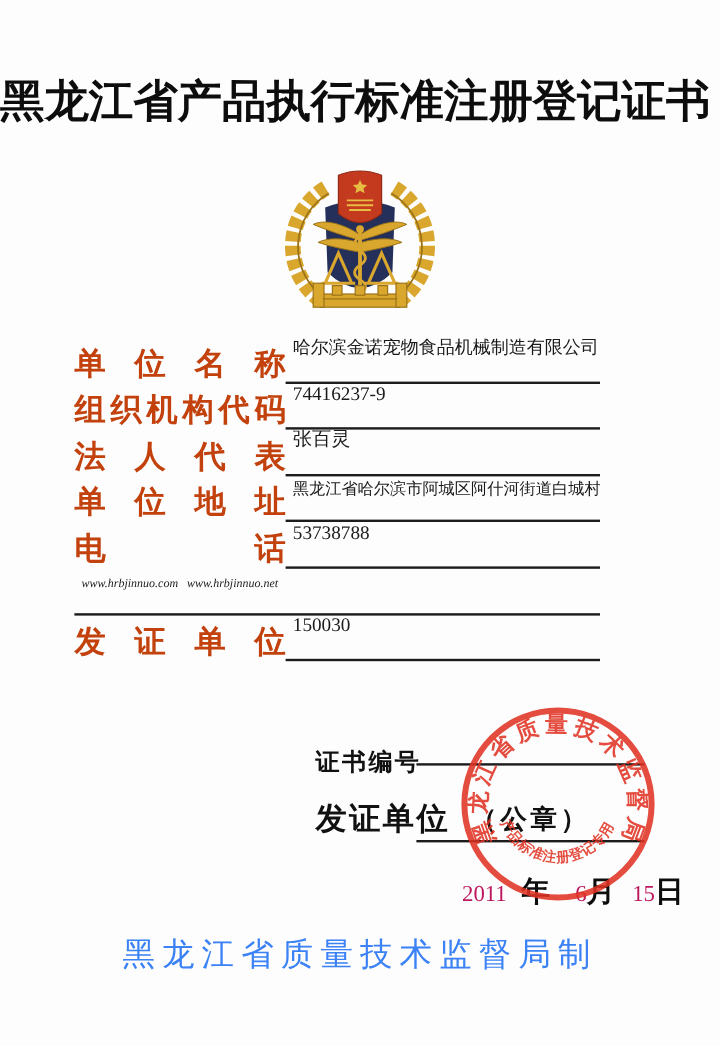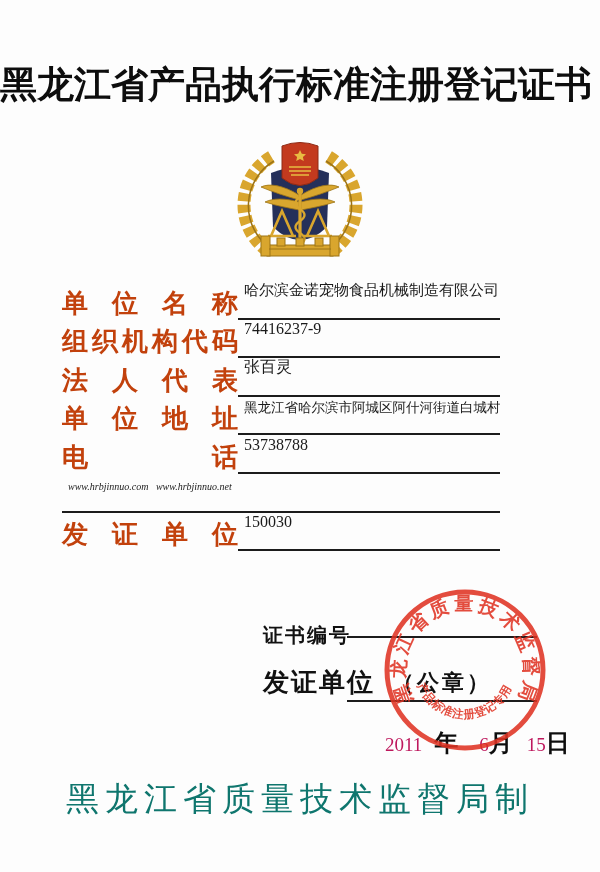--- a/index.html
+++ b/index.html
@@ -57,21 +57,21 @@
     display:flex; align-items:baseline; white-space:nowrap;
   }
   .date-num{ font-size:19px; color:#be185d; }
   .date-unit{ font-size:24px; font-weight:700; color:#0d0d0d; }
   .dgap-a{ margin-left:12px; } .dgap-b{ margin-left:21px; } .dgap-c{ margin-left:14px; }
   
   .seal{ position:absolute; left:383px; top:588px; width:164px; height:164px; opacity:.87; }
   
   .footer{
     position:absolute; top:777px; left:0; width:600px; text-align:center;
-    font-size:33px; font-weight:500; letter-spacing:6px; color:#0f766e; margin:0;
+    font-size:27px; font-weight:500; letter-spacing:6px; color:#3b82f6; margin:0;
   }
 </style>
 </head>
 <body>
 
 <div class="page">
 
   <h1 class="title">黑龙江省产品执行标准注册登记证书</h1>
 
   <div class="emblem">

